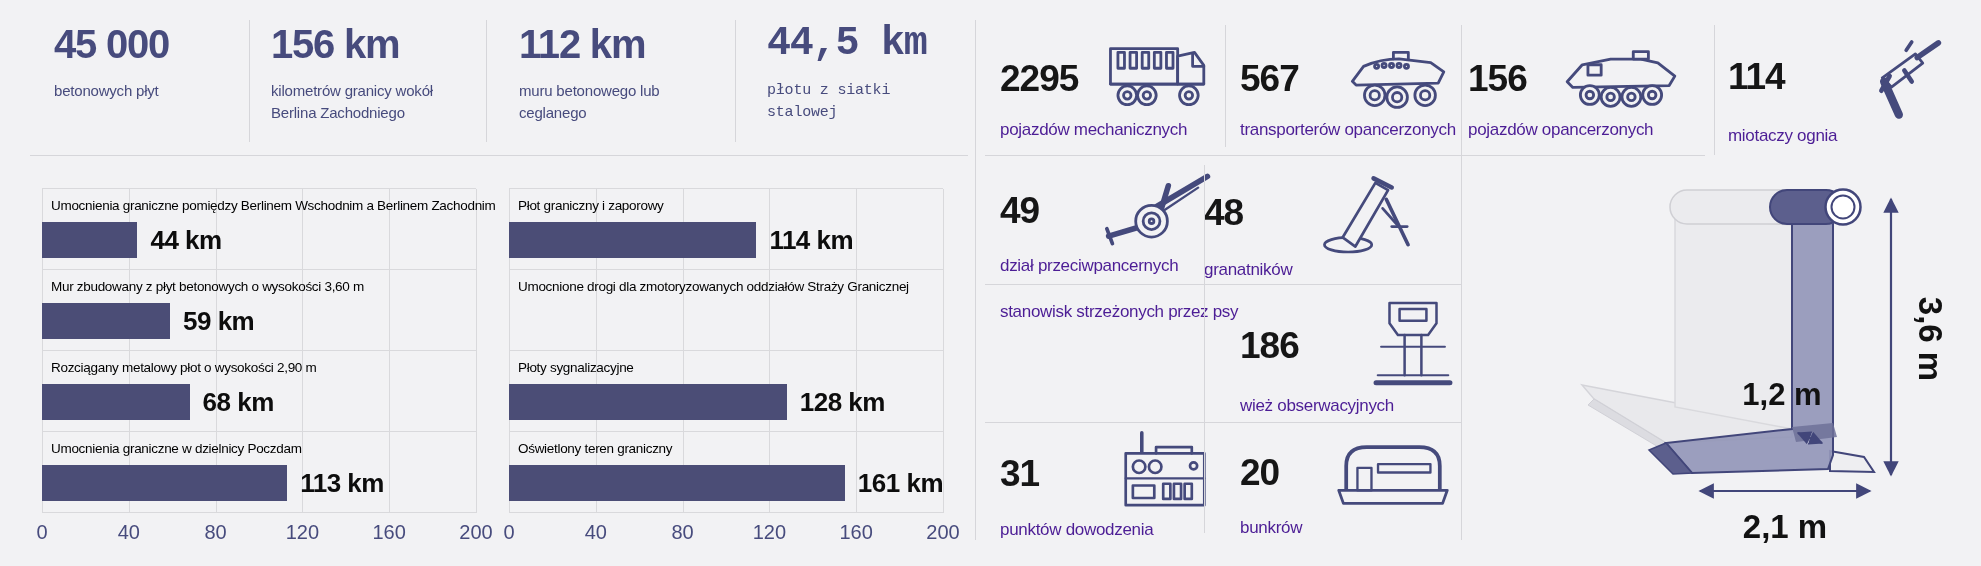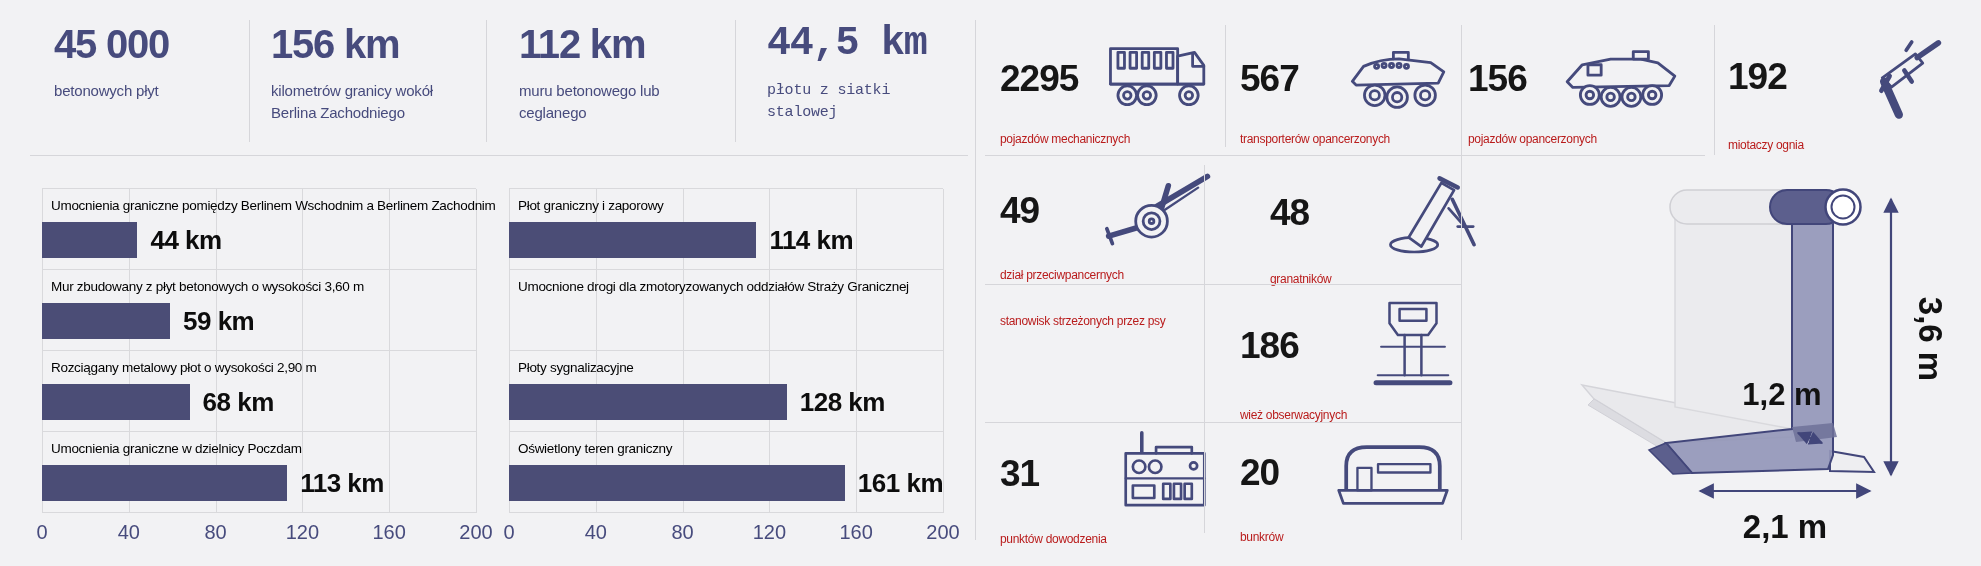--- a/index.html
+++ b/index.html
@@ -13,21 +13,21 @@
   
   .stat-block{position:absolute;width:200px;}
   .stat-value{font-size:40px;font-weight:bold;color:var(--accent);letter-spacing:-1.2px;line-height:1;}
   .stat-label{margin-top:16px;font-size:15px;color:var(--accent);line-height:1.45;max-width:178px;letter-spacing:-0.2px;}
 
   
   .mil-block{position:absolute;width:215px;}
   .mil-top{display:flex;align-items:center;min-height:76px;}
   .mil-value{font-size:37px;font-weight:bold;color:#161616;letter-spacing:-1px;line-height:1;}
   .mil-icon{margin-left:auto;display:flex;align-items:center;}
-  .mil-label{margin-top:16px;font-size:12px;color:#b91c1c;white-space:nowrap;letter-spacing:-0.3px;}
+  .mil-label{margin-top:4px;font-size:17px;color:#4c1d95;white-space:nowrap;letter-spacing:-0.3px;}
 
   
   .chart{position:absolute;width:434px;height:324px;border-top:1px solid var(--grid);box-sizing:content-box;}
   .grid{position:absolute;left:0;top:0;width:100%;height:324px;}
   .gridline{position:absolute;top:0;bottom:0;width:1px;background:var(--grid);}
   .crow{position:relative;height:81px;border-bottom:1px solid var(--grid);box-sizing:border-box;}
   .crow-label{padding:9px 0 0 9px;font-size:13.5px;color:#000000;white-space:nowrap;letter-spacing:-0.3px;position:relative;}
   .barwrap{display:flex;align-items:center;height:36px;margin-top:9px;position:relative;}
   .bar{height:36px;}
   .bar-value{margin-left:13px;font-weight:bold;font-size:26px;color:#0d0d0d;letter-spacing:-0.5px;white-space:nowrap;}
@@ -221,21 +221,21 @@
                 <circle cx="76" cy="56" r="4"></circle>
                 <circle cx="98" cy="54" r="4"></circle>
               </g>
             </svg>
           </div>
         </div>
         <div class="mil-label">pojazdów opancerzonych</div>
       </div>
       <div class="mil-block" style="left: 1728px; top: 30px;">
         <div class="mil-top" style="min-height: 76px;">
-          <div class="mil-value">192</div>
+          <div class="mil-value">114</div>
           <div class="mil-icon">
             <svg width="92" height="92" viewBox="0 0 100 100">
               <g fill="#f2f2f4" stroke="#454a7c" stroke-width="3" stroke-linejoin="round" stroke-linecap="round">
  <path d="M34,52 L70,26 L78,36 L44,62 Z"></path>
                 <path d="M72,30 L95,14" fill="none" stroke-width="6"></path>
  <path d="M36,56 L52,92" fill="none" stroke-width="9"></path>
                 <path d="M42,50 L33,66" fill="none" stroke-width="5"></path>
  <path d="M58,44 L66,56" fill="none" stroke-width="5"></path>
                 <path d="M60,22 L66,13" fill="none" stroke-width="4"></path>
               </g>
@@ -257,21 +257,21 @@
  <path d="M4,64 L10,80" fill="none" stroke-width="4"></path>
  <circle cx="52" cy="56" r="17"></circle>
                 <circle cx="52" cy="56" r="9"></circle>
                 <circle cx="52" cy="56" r="2.5"></circle>
               </g>
             </svg>
           </div>
         </div>
         <div class="mil-label">dział przeciwpancernych</div>
       </div>
-      <div class="mil-block" style="left: 1270px; top: 168px;">
+      <div class="mil-block" style="left: 1204px; top: 168px;">
         <div class="mil-top" style="min-height: 84px;">
           <div class="mil-value">48</div>
           <div class="mil-icon">
             <svg width="100" height="88" viewBox="0 0 110 96">
               <g fill="#f2f2f4" stroke="#454a7c" stroke-width="3" stroke-linejoin="round" stroke-linecap="round">
  <ellipse cx="32" cy="84" rx="26" ry="8"></ellipse>
                 <path d="M26,76 L62,16 L76,24 L40,86 Z"></path>
  <path d="M60,11 L80,21" fill="none" stroke-width="5"></path>
  <path d="M74,34 L98,84" fill="none" stroke-width="4"></path>
                 <path d="M70,44 L86,62" fill="none" stroke-width="3"></path>

